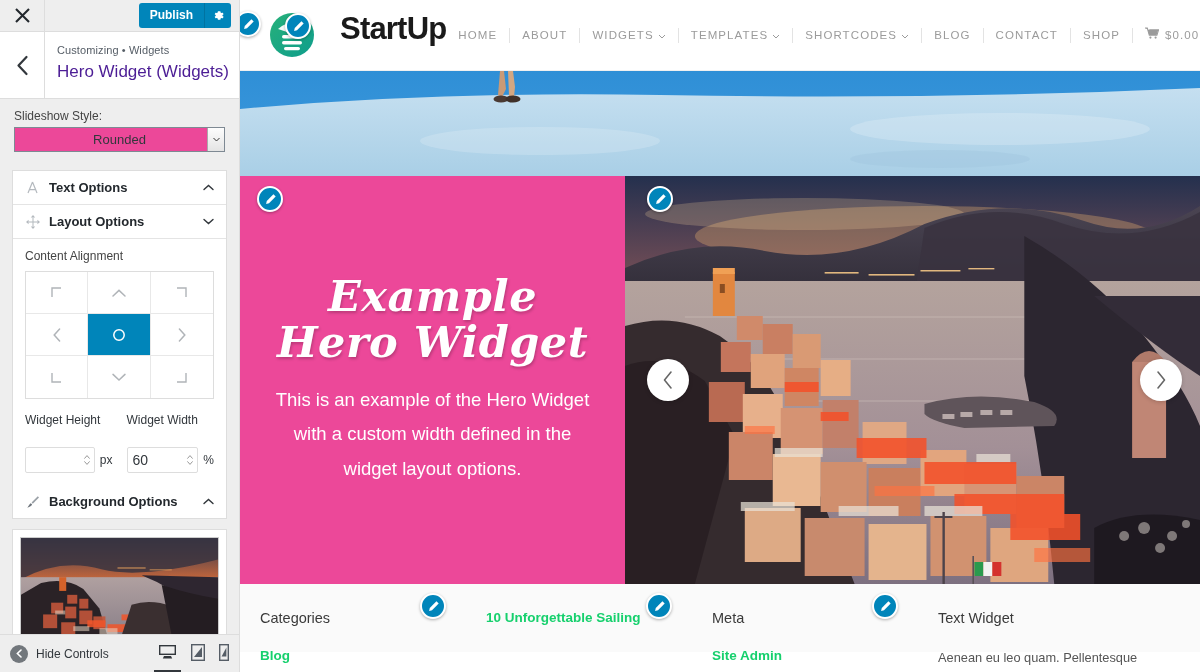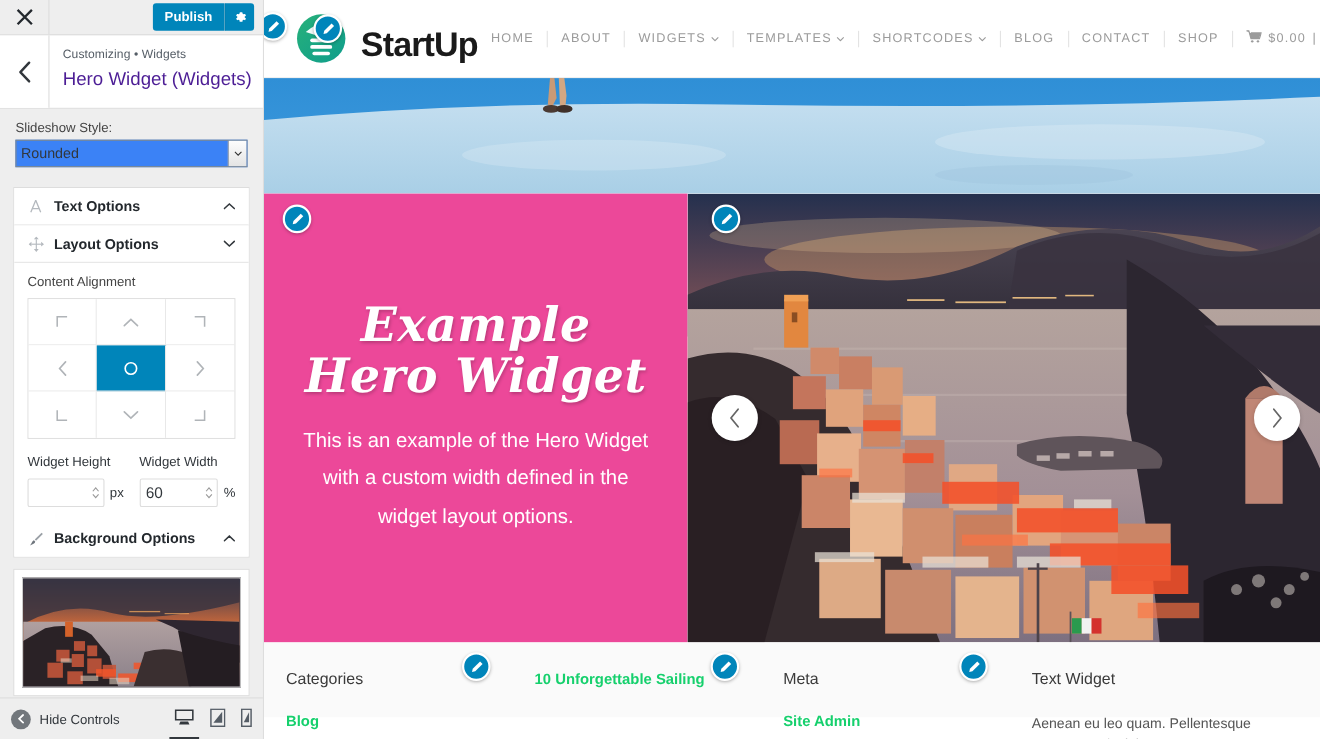--- a/index.html
+++ b/index.html
@@ -63,26 +63,27 @@
 
   .cz-body {
     flex: 1; overflow: hidden; background: #eeeeee;
     padding: 10px 0 0 0; position: relative;
   }
 
   .ctrl { padding: 0 14px 12px 14px; }
   .ctrl-label { font-size: 12px; color: #444; margin-bottom: 4px; display:block; }
   .ctrl-select {
     width: 100%; height: 25px; font-size: 13px;
-    border: 1px solid #7e8993; background: #3b82f6;
+    border: 1px solid #7e8993; background: #ec4899;
     color: #32373c; border-radius: 0;
     padding: 0 4px; font-family: "Liberation Sans", sans-serif;
     appearance: none; -webkit-appearance: none;
     background-image: none;
     position: relative;
+    text-align: center;
   }
   .select-wrap { position: relative; }
   .select-arrow {
     position: absolute; right: 1px; top: 1px; bottom: 1px; width: 17px;
     background: linear-gradient(#fdfdfd,#e4e4e4);
     border-left: 1px solid #aaa;
     display: flex; align-items: center; justify-content: center;
     pointer-events: none;
   }
 
@@ -110,21 +111,21 @@
     height: 42px; display: flex; align-items: center; justify-content: center;
     border-right: 1px solid #e8e8e8; border-bottom: 1px solid #e8e8e8;
     cursor: pointer; color: #b0b4b8; background: #fff;
   }
   .align-cell:nth-child(3n) { border-right: none; }
   .align-cell:nth-child(n+7) { border-bottom: none; }
   .align-cell.active { background: #0085ba; color: #fff; }
 
   .dims-row { display: flex; gap: 14px; margin-top: 14px; }
   .dim { flex: 1; }
-  .dim-label { font-size: 12px; color: #32373c; display: block; margin-bottom: 8px; }
+  .dim-label { font-size: 12px; color: #32373c; display: block; margin-bottom: 20px; }
   .dim-input-row { display: flex; align-items: center; gap: 5px; }
   .num-wrap { position: relative; flex: 1; }
   .num-input {
     width: 100%; height: 26px; border: 1px solid #ddd; background:#fff;
     font-size: 14px; color: #32373c; padding: 0 20px 0 5px;
     font-family: Liberation Sans, sans-serif; border-radius: 2px;
   }
   .spin {
     position: absolute; right: 4px; top: 50%; transform: translateY(-50%);
     display: flex; flex-direction: column; line-height: 0; pointer-events: none;
@@ -160,21 +161,21 @@
     height: 4px; background: #32373c;
   }
 
   
   #preview { flex: 1; height: 672px; overflow: hidden; background: #fff; position: relative; }
 
   .site-header {
     height: 71px; background: #fff; display: flex; align-items: center;
     padding: 0 20px 0 28px; position: relative; border-bottom: 1px solid #f0f0f0;
   }
-  .logo-zone { display: flex; align-items: flex-end; gap: 12px; }
+  .logo-zone { display: flex; align-items: flex-start; gap: 24px; }
   .logo-mark { position: relative; width: 48px; height: 48px; }
   .logo-text { font-size: 31px; font-weight: 700; color: #1a1a1a; letter-spacing: -0.8px; }
   .nav { margin-left: auto; display: flex; align-items: center; }
   .nav-item {
     font-size: 11.5px; color: #9b9b9b; letter-spacing: 1.1px;
     padding: 0 12px; cursor: pointer; display: flex; align-items: center; gap: 4px;
     border-left: 1px solid #e3e3e3; height: 15px; line-height: 15px;
   }
   .nav-item:first-child { border-left: none; }
   .cart-item { display:flex; align-items:center; gap: 6px; padding-left: 12px; border-left: 1px solid #e3e3e3;}

